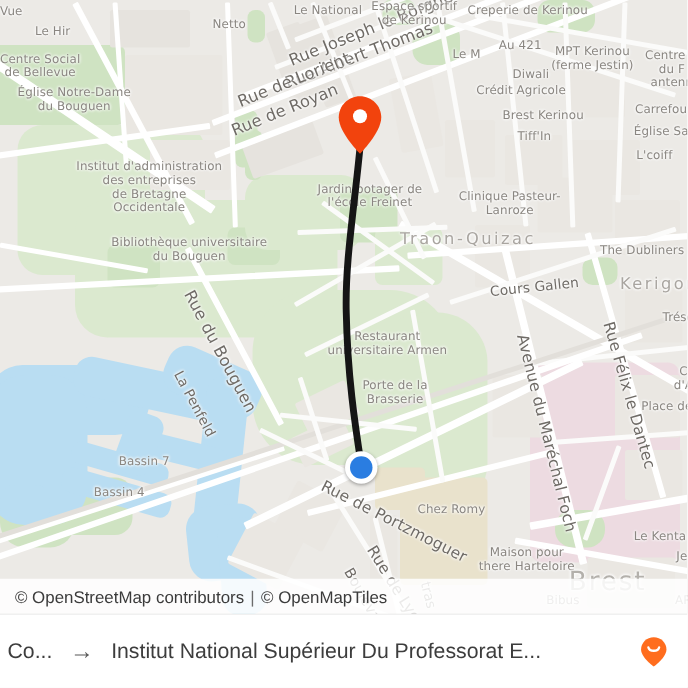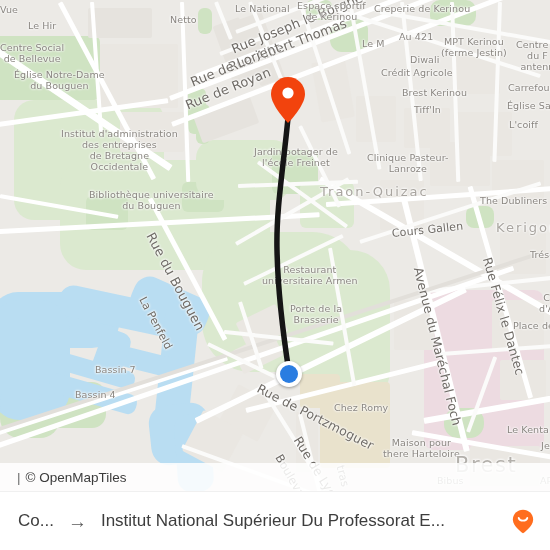--- a/index.html
+++ b/index.html
@@ -200,21 +200,21 @@
   #footer {
     position: absolute;
     left: 0;
     top: 491px;
     width: 550px;
     height: 59px;
     background: #ffffff;
     display: flex;
     align-items: center;
     box-sizing: border-box;
-    padding: 0 14px 0 18px;
+    padding: 0 14px 0 6px;
     border-top: 1px solid #f0f0f0;
   }
   #footer .trip {
     display: flex;
     align-items: center;
     flex: 1 1 auto;
     min-width: 0;
     font-size: 17px;
     color: #3d3d3d;
     font-family: "Liberation Sans", sans-serif;
@@ -471,20 +471,21 @@
         <circle cx="18" cy="17" r="5.6" fill="#ffffff"></circle>
       </svg>
     </div>
 
     <div id="dest-dot">
         <i></i>
       </div>
 
 
     <div id="attribution">
+      <a href="#">© OpenStreetMap contributors</a>
       <span class="sep">|</span>
       <a href="#">© OpenMapTiles</a>
     </div>
   </div>
 
   <div id="footer">
     <div class="trip">
       <span class="origin-label">Co...</span>
       <span class="arrow-icon">→</span>
       <span class="dest-label">Institut National Supérieur Du Professorat E...</span>

